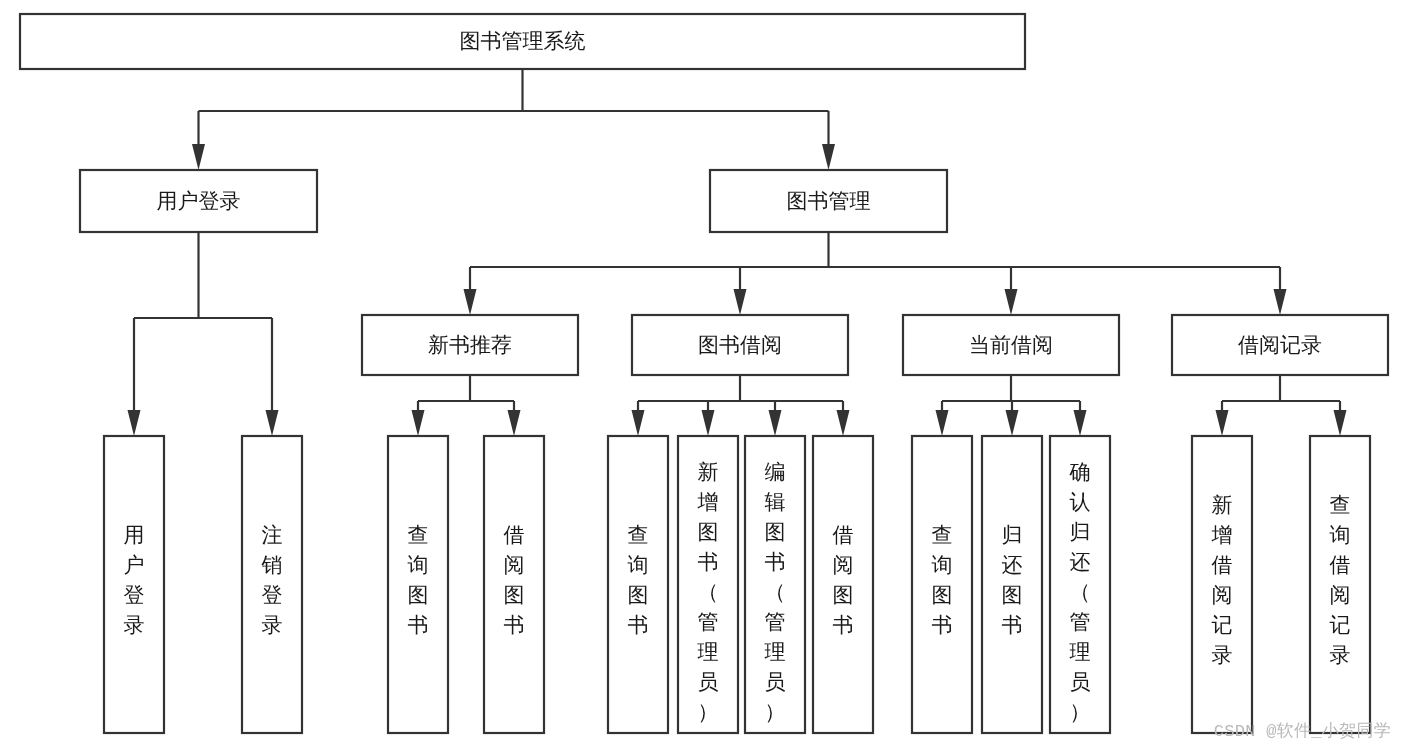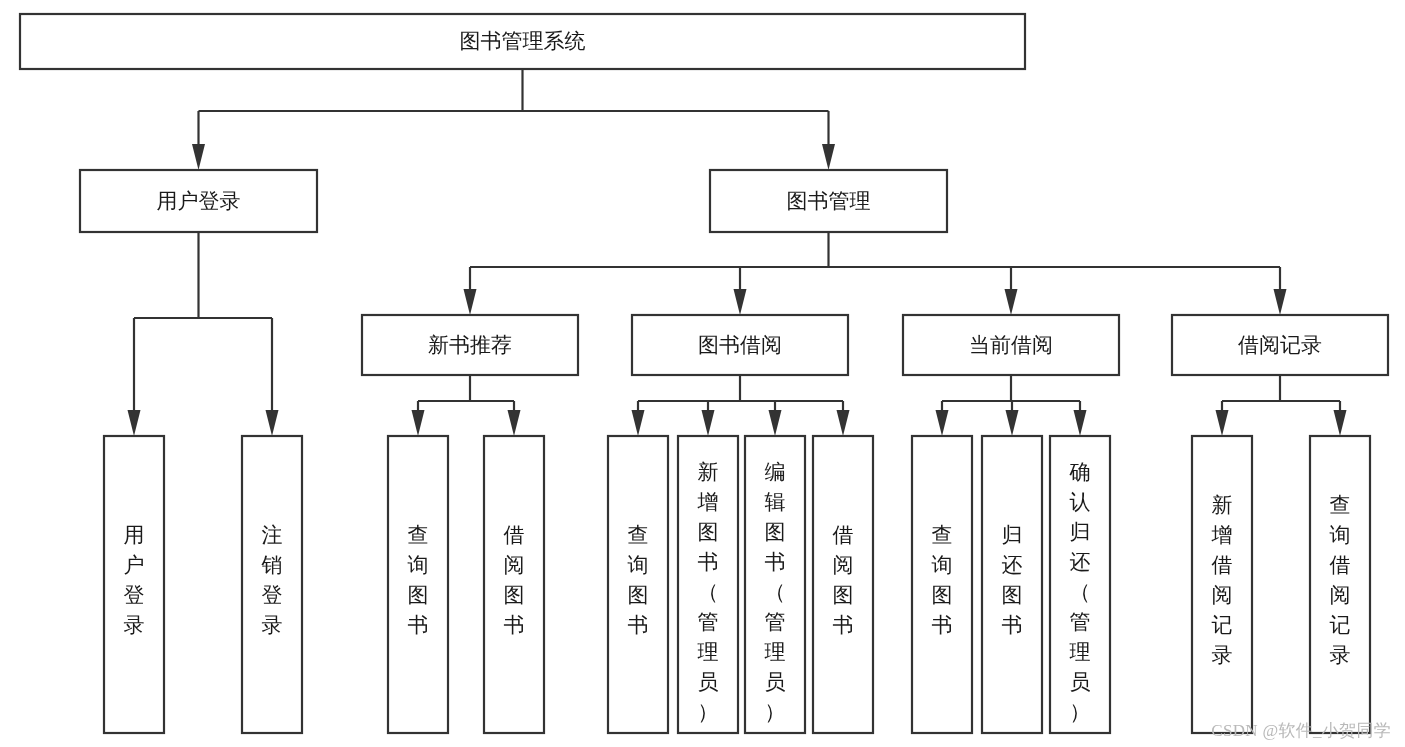--- a/index.html
+++ b/index.html
@@ -46,21 +46,21 @@
   .node-label-v {
     font-family: "Liberation Sans", "DejaVu Sans", sans-serif;
     font-size: 21px;
     fill: #1a1a1a;
     text-anchor: middle;
   }
   .watermark {
     position: absolute;
     right: 14px;
     bottom: 5px;
-    font-family: Liberation Serif, serif;
+    font-family: Liberation Mono, monospace;
     font-size: 17px;
     color: #b9b9b9;
     white-space: nowrap;
     letter-spacing: 0.3px;
   }
 </style>
 </head>
 <body>
 
 <div id="chart-root">

